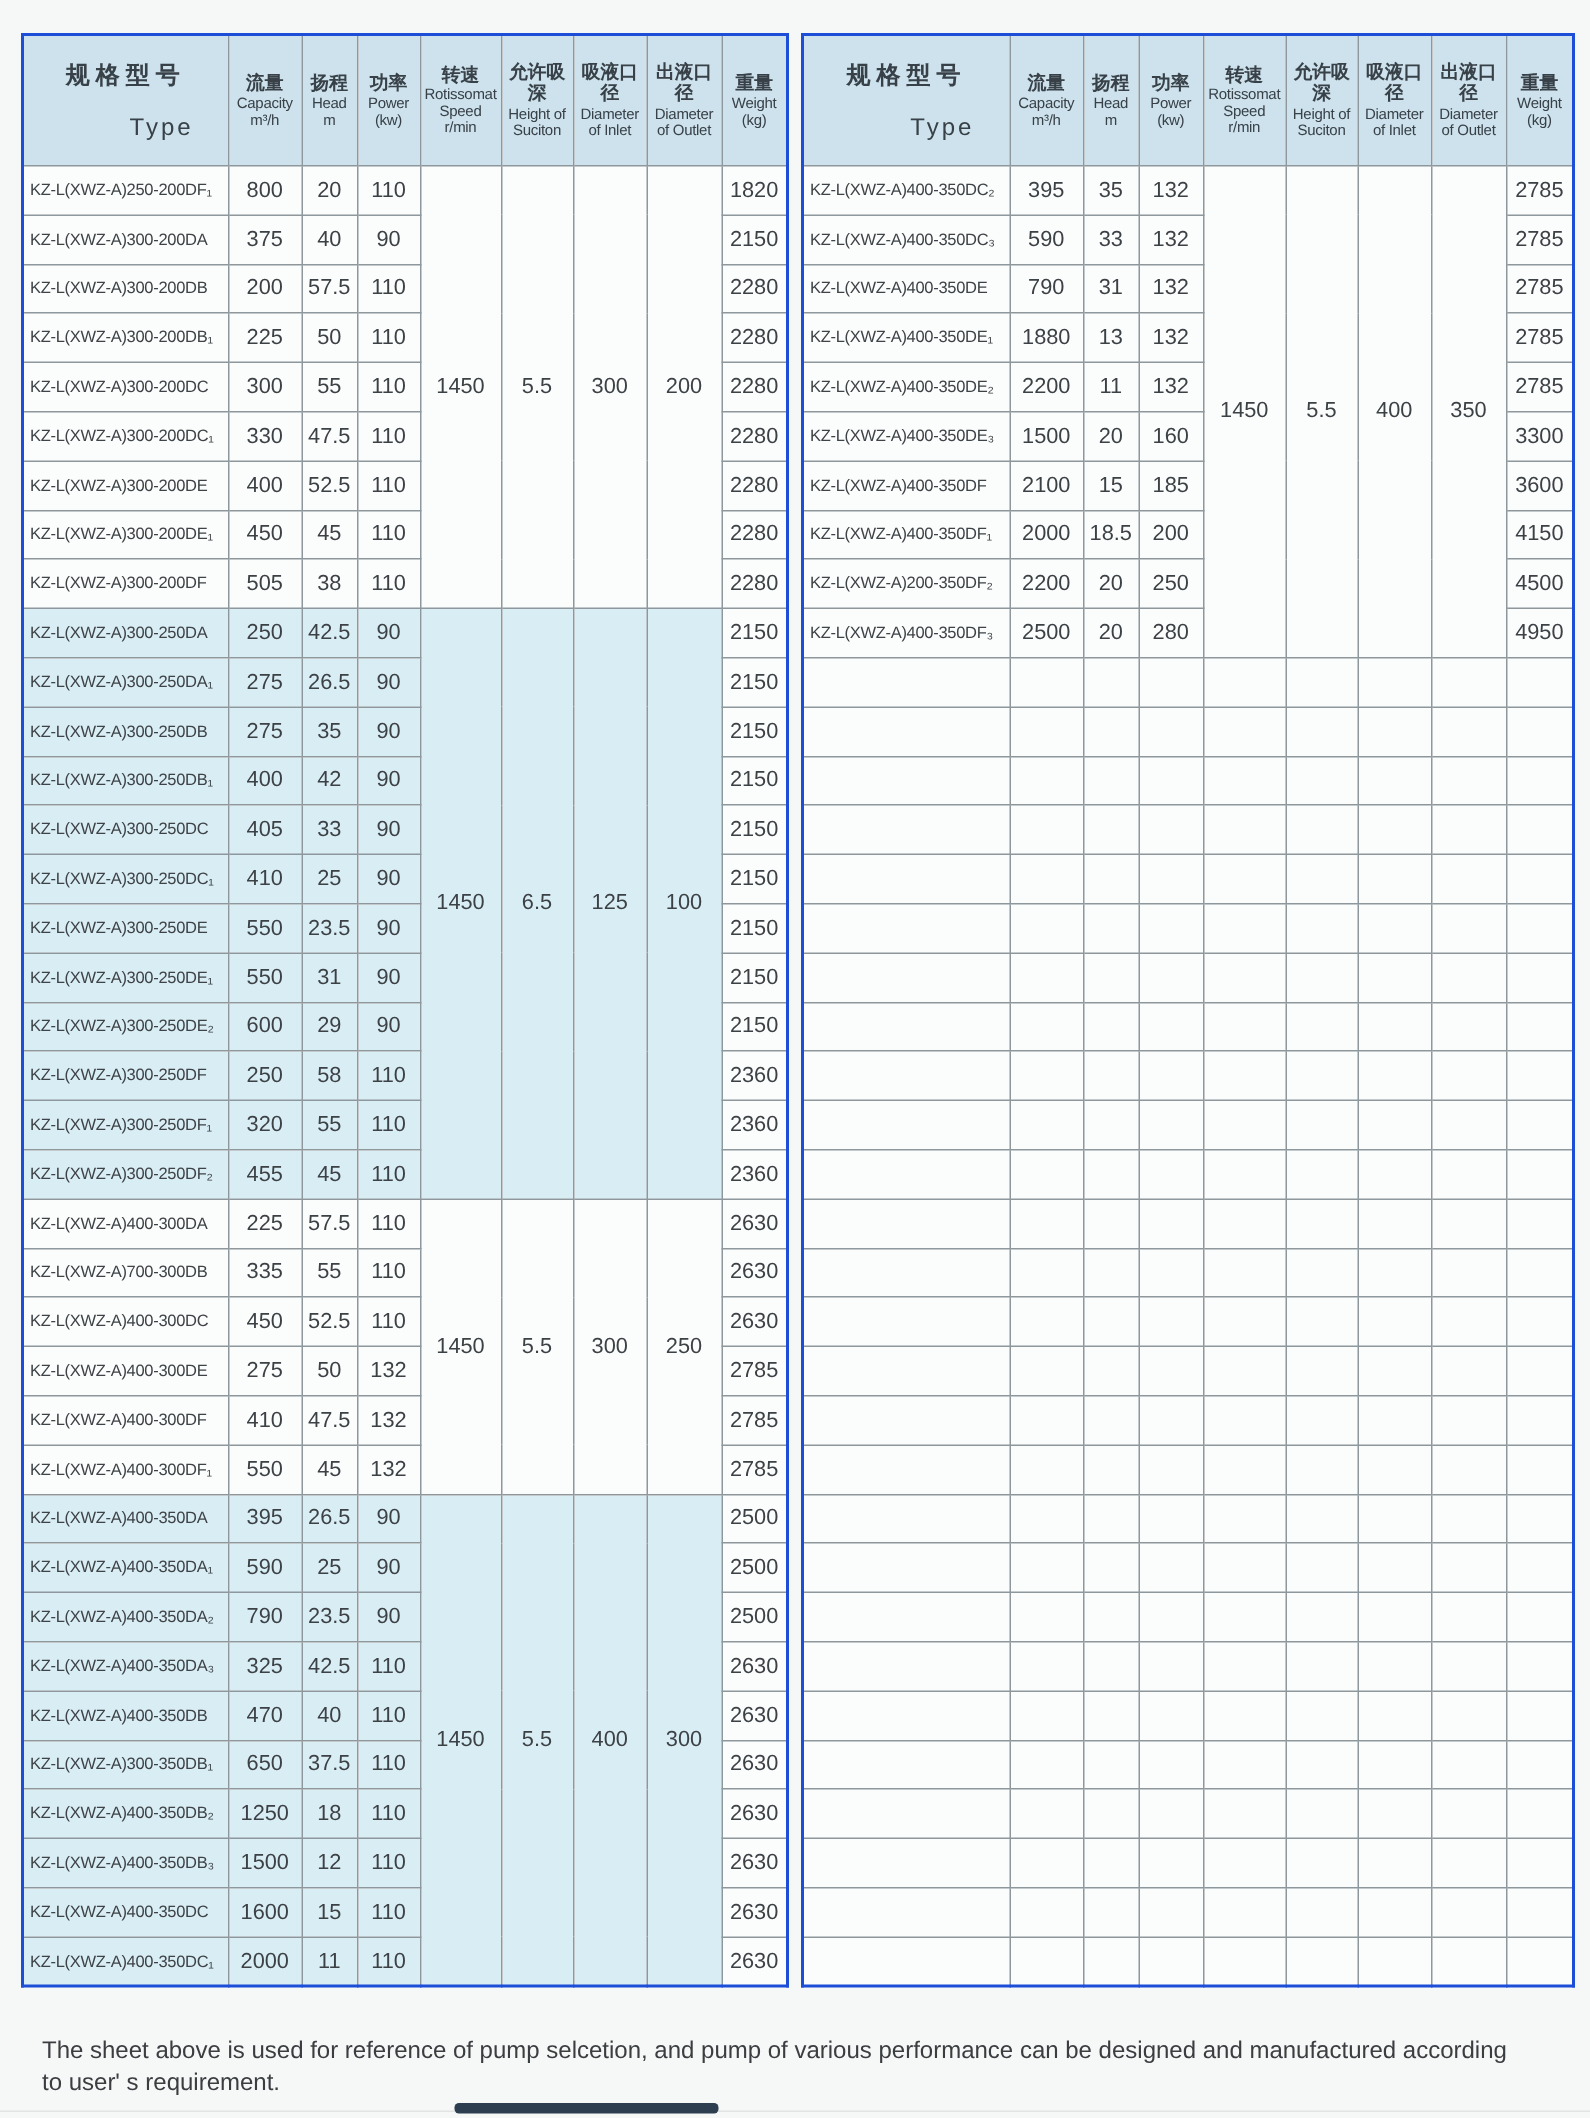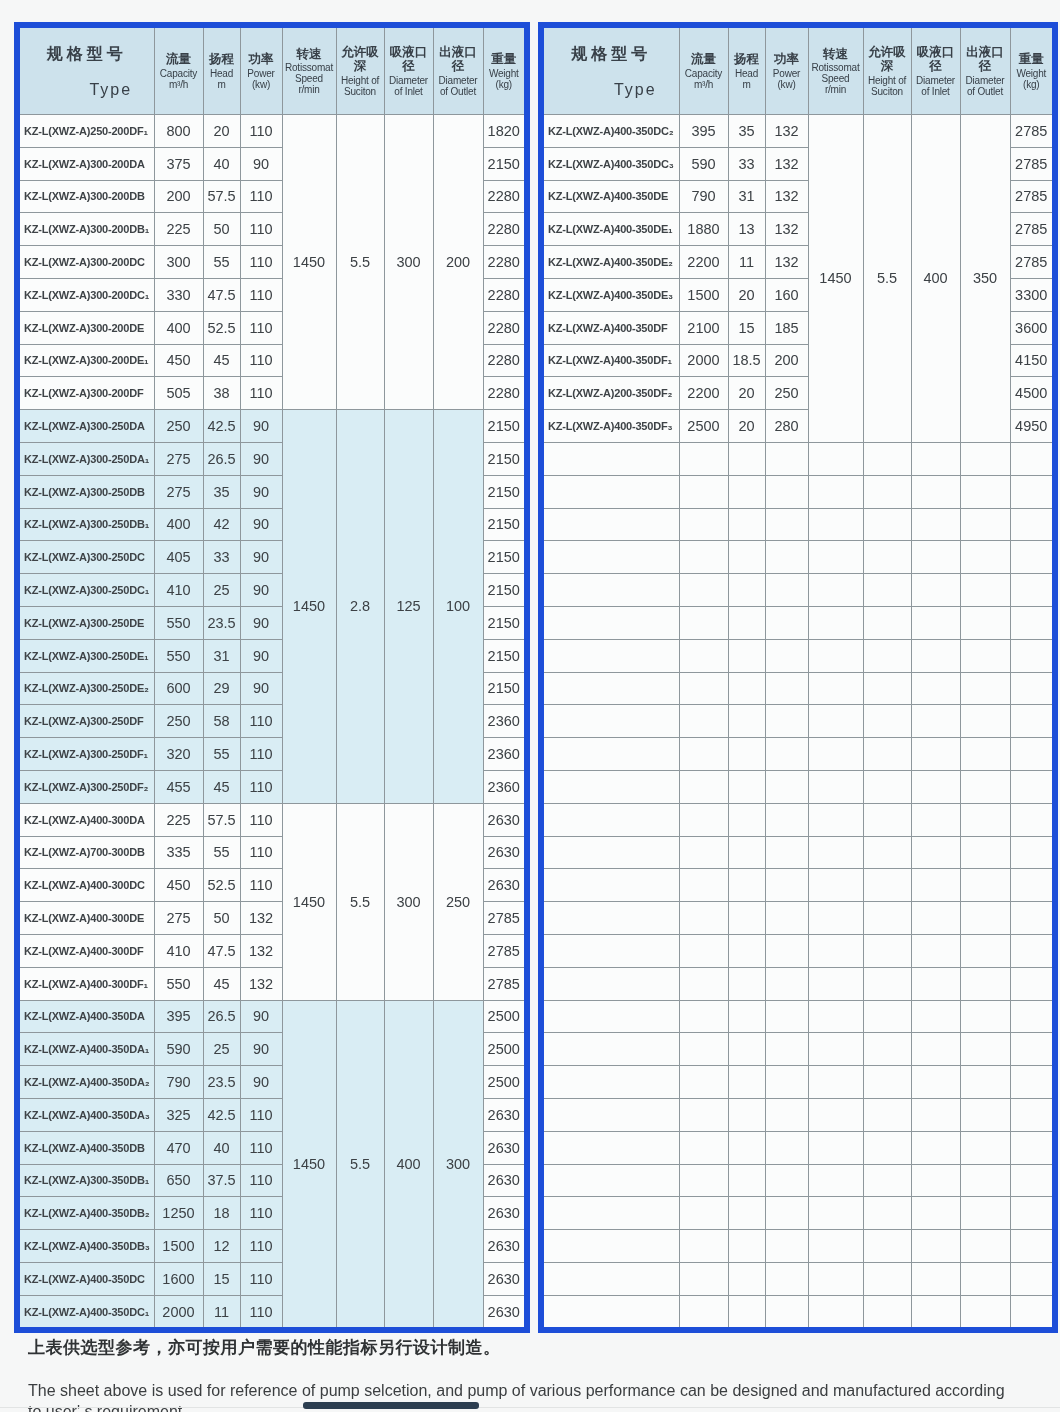--- a/index.html
+++ b/index.html
@@ -5,35 +5,35 @@
   html,body{margin:0;padding:0;}
   body{
     width:1060px;height:1412px;position:relative;
     background:#f6f7f7;
     font-family:"Liberation Sans", sans-serif;
     color:#3c4145;
   }
   .tables{position:absolute;top:22px;left:14px;display:flex;gap:8px;}
   table{
     border-collapse:collapse;table-layout:fixed;
-    background:#fbfcfc;border:6px solid #1d4ed8;
+    background:#fbfcfc;border:2px solid #1d4ed8;
   }
   th,td{border:1px solid #8e979c;overflow:hidden;padding:0;}
   thead th{
     background:#cde2ec;height:86px;vertical-align:middle;text-align:center;
     color:#384048;font-weight:normal;
   }
   th .zh-big{font-size:16px;font-weight:bold;letter-spacing:4px;margin-bottom:16px;}
   th .en-big{font-size:16px;letter-spacing:2px;margin-left:48px;}
   th .hz{font-size:12.5px;font-weight:bold;line-height:1.15;margin-bottom:1px;}
   th .he{font-size:10px;line-height:1.12;letter-spacing:-0.2px;}
   tbody td{height:31.8px;text-align:center;vertical-align:middle;}
   td.type-cell{
     text-align:left;padding-left:4px;font-size:11px;letter-spacing:-0.2px;
-    white-space:nowrap;color:#3e4347;font-weight:bold;
+    white-space:nowrap;color:#3e4347;
   }
   td.num{font-size:14.5px;color:#3c4145;}
   tr.hl td{background:#d9edf4;}
   tr.hl td.weight{background:#fbfcfc;}
   .footer{position:absolute;left:28px;top:1336px;width:1010px;}
   .footer .zh{
     font-size:17px;font-weight:bold;color:#2f3234;letter-spacing:0.5px;
   }
   .footer .en{
     margin-top:21px;font-size:16px;line-height:1.32;color:#3b3e40;width:990px;
@@ -172,21 +172,21 @@
           <td class="num">38</td>
           <td class="num">110</td>
           <td class="num weight">2280</td>
         </tr>
         <tr class="hl">
           <td class="type-cell">KZ-L(XWZ-A)300-250DA</td>
           <td class="num">250</td>
           <td class="num">42.5</td>
           <td class="num">90</td>
           <td class="num" rowspan="12">1450</td>
-          <td class="num" rowspan="12">2.8</td>
+          <td class="num" rowspan="12">6.5</td>
           <td class="num" rowspan="12">125</td>
           <td class="num" rowspan="12">100</td>
           <td class="num weight">2150</td>
         </tr>
         <tr class="hl">
           <td class="type-cell">KZ-L(XWZ-A)300-250DA₁</td>
           <td class="num">275</td>
           <td class="num">26.5</td>
           <td class="num">90</td>
           <td class="num weight">2150</td>
@@ -810,18 +810,17 @@
           <td class="num"></td>
           <td class="num"></td>
           <td class="num"></td>
           <td class="num"></td>
         </tr>
       </tbody>
     </table>
 </div>
 
 <div class="footer">
-  <div class="zh">上表供选型参考，亦可按用户需要的性能指标另行设计制造。</div>
   <div class="en">The sheet above is used for reference of pump selcetion, and pump of various performance can be designed and manufactured according to user' s requirement.</div>
 </div>
 
 <div class="bottom-hairline"></div>
 <div class="bottom-bar"></div>
 
 </body></html>

